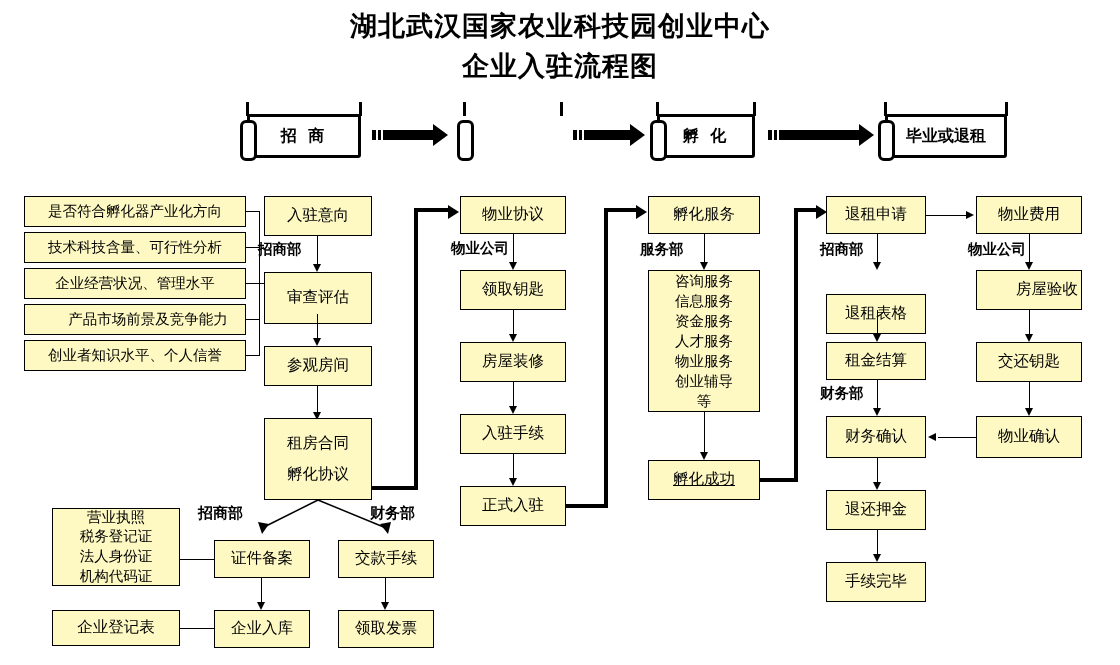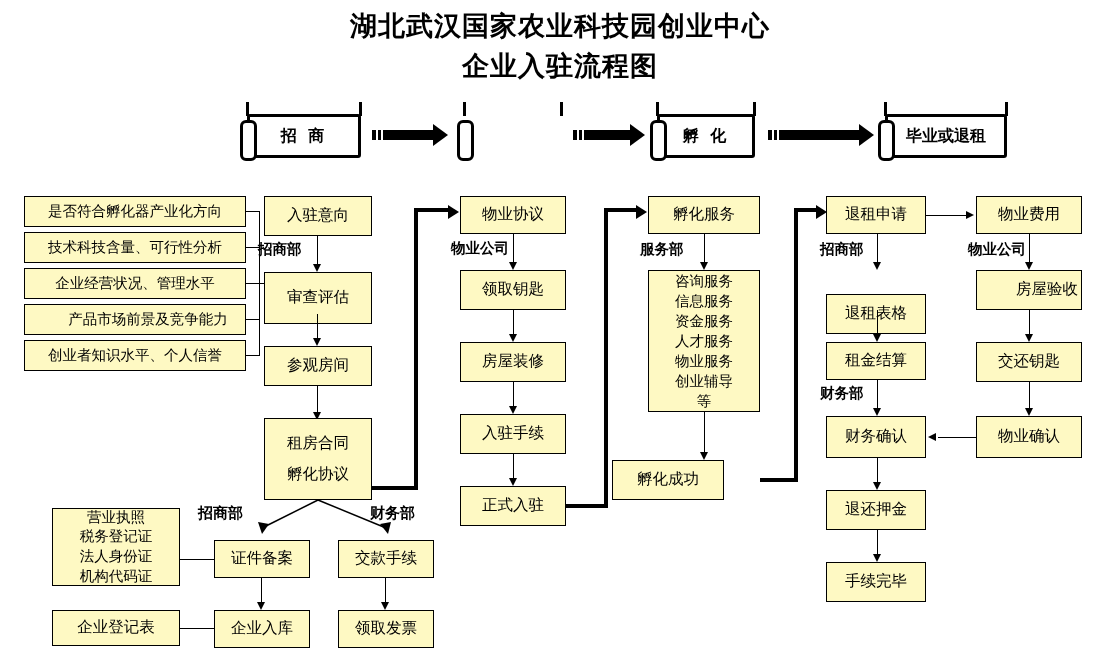--- a/index.html
+++ b/index.html
@@ -194,21 +194,21 @@
     <span class="ln">信息服务</span>
     <span class="ln">资金服务</span>
     <span class="ln">人才服务</span>
     <span class="ln">物业服务</span>
     <span class="ln">创业辅导</span>
     <span class="ln">等</span>
   </div>
   <div class="vline" style="left:704px;top:412px;height:44px;"></div>
   <div class="arrdown" style="left:700px;top:452px;"></div>
 
-  <div class="box" style="left:612px;top:460px;width:112px;height:40px;">孵化成功</div>
+  <div class="box" style="left:648px;top:460px;width:112px;height:40px;text-decoration:underline;">孵化成功</div>
 
   <div class="thline" style="left:760px;top:478px;width:38px;"></div>
   <div class="tvline" style="left:794px;top:208px;height:274px;"></div>
   <div class="thline" style="left:794px;top:208px;width:24px;"></div>
   <div class="tarrright" style="left:816px;top:205px;"></div>
 
   <div class="box" style="left:826px;top:196px;width:100px;height:38px;">退租申请</div>
   <div class="dept" style="left:820px;top:240px;">招商部</div>
   <div class="vline" style="left:877px;top:234px;height:32px;"></div>
   <div class="arrdown" style="left:873px;top:262px;"></div>

